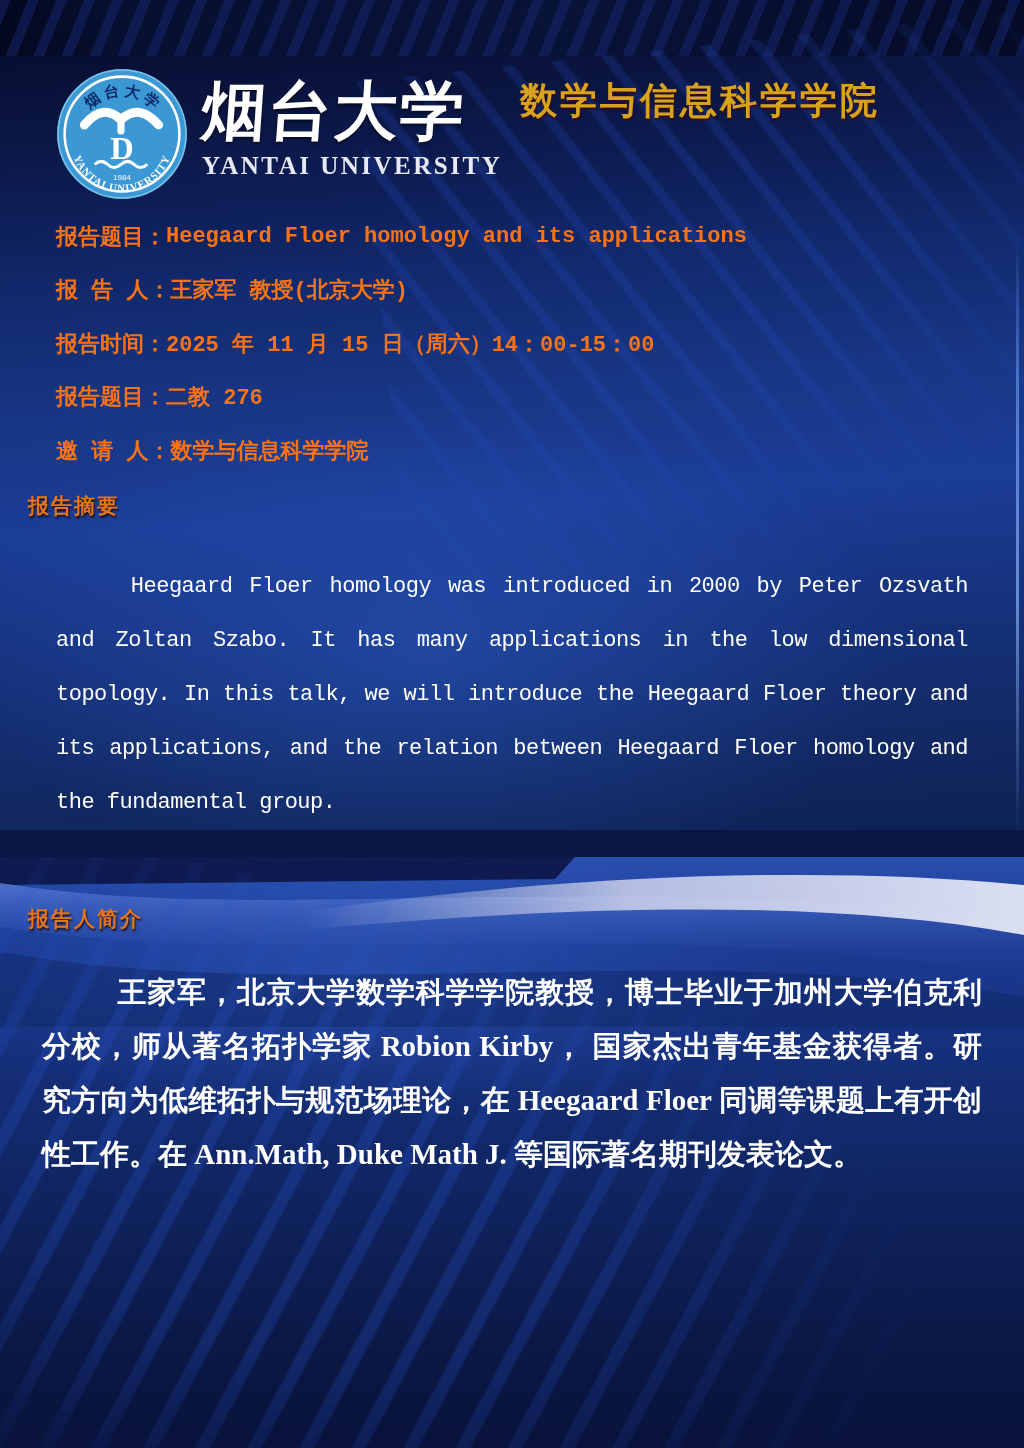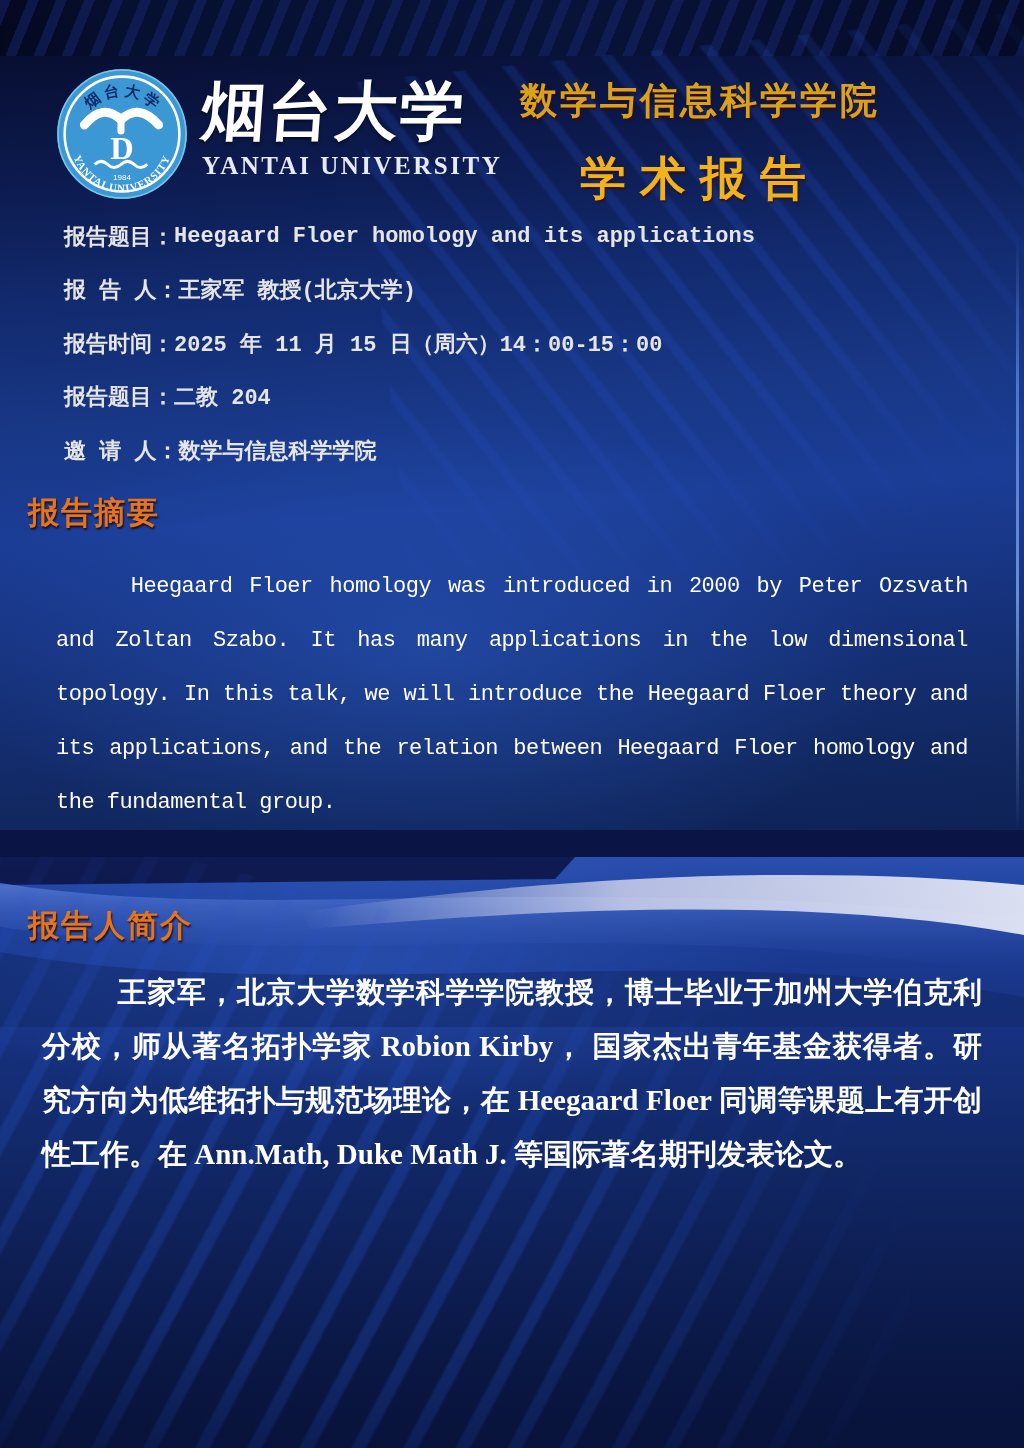--- a/index.html
+++ b/index.html
@@ -51,30 +51,30 @@
   .college-name{
     font-size:37px;font-weight:bold;color:#d9a21c;letter-spacing:3px;white-space:nowrap;
     text-shadow:1px 2px 2px rgba(60,10,10,.8);
   }
   .poster-type{
     margin-top:22px;font-size:46px;font-weight:bold;color:#efb31d;letter-spacing:14px;white-space:nowrap;
     text-shadow:1px 2px 2px rgba(60,10,10,.8);
   }
   
   .info-list{
-    position:absolute;top:210px;left:64px;margin:0;padding:0;list-style:none;
+    position:absolute;top:210px;left:56px;margin:0;padding:0;list-style:none;
     font-family:"Liberation Mono","DejaVu Sans Mono",monospace;
-    font-size:22px;color:#e5e5e5;
+    font-size:22px;color:#f97316;
   }
   .info-list li{height:53.5px;display:flex;align-items:center;white-space:nowrap;}
   .info-label{font-weight:bold;}
   .info-value{font-weight:bold;text-align:right;}
   
   .section-heading{
-    margin:0;font-size:31px;font-weight:bold;color:#e2751d;letter-spacing:2px;
+    margin:0;font-size:21px;font-weight:bold;color:#e2751d;letter-spacing:2px;
     text-shadow:1px 2px 2px rgba(30,5,5,.85);white-space:nowrap;
   }
   .abstract-heading{position:absolute;top:492px;left:28px;}
   
   .abstract-body{
     position:absolute;top:548px;left:0;right:0;margin:12px;padding:0 44px;
     font-family:"Liberation Mono","DejaVu Sans Mono",monospace;
     font-size:22px;letter-spacing:-0.5px;line-height:54px;color:#ffffff;
     text-align:justify;text-indent:3.4em;
   }
@@ -134,40 +134,39 @@
         <path d="M38,95 q6,-6 13,0 q6,6 13,0 q6,-6 13,0 q6,6 13,0" stroke="#ffffff" stroke-width="3" fill="none"></path>
         <text x="65" y="110" font-size="8" fill="#ffffff" text-anchor="middle" font-family="sans-serif">1984</text>
       </svg>
     </div>
     <div class="brand">
       <div class="brand-cn">烟台大学</div>
       <div class="brand-en">YANTAI UNIVERSITY</div>
     </div>
     <div class="college">
       <div class="college-name">数学与信息科学学院</div>
-      <div class="poster-type">学术报告</div>
     </div>
   </header>
 
   <ul class="info-list">
     <li>
       <span class="info-label">报告题目：</span>
       <span class="info-value">Heegaard Floer homology and its applications</span>
     </li>
     <li>
       <span class="info-label">报 告 人：</span>
       <span class="info-value">王家军 教授(北京大学)</span>
     </li>
     <li>
       <span class="info-label">报告时间：</span>
       <span class="info-value">2025 年 11 月 15 日（周六）14：00-15：00</span>
     </li>
     <li>
       <span class="info-label">报告题目：</span>
-      <span class="info-value">二教 204</span>
+      <span class="info-value">二教 276</span>
     </li>
     <li>
       <span class="info-label">邀 请 人：</span>
       <span class="info-value">数学与信息科学学院</span>
     </li>
   </ul>
 
   <h2 class="section-heading abstract-heading">报告摘要</h2>
   <p class="abstract-body">Heegaard Floer homology was introduced in 2000 by Peter Ozsvath and Zoltan Szabo. It has many applications in the low dimensional topology. In this talk, we will introduce the Heegaard Floer theory and its applications, and the relation between Heegaard Floer homology and the fundamental group.</p>
 

